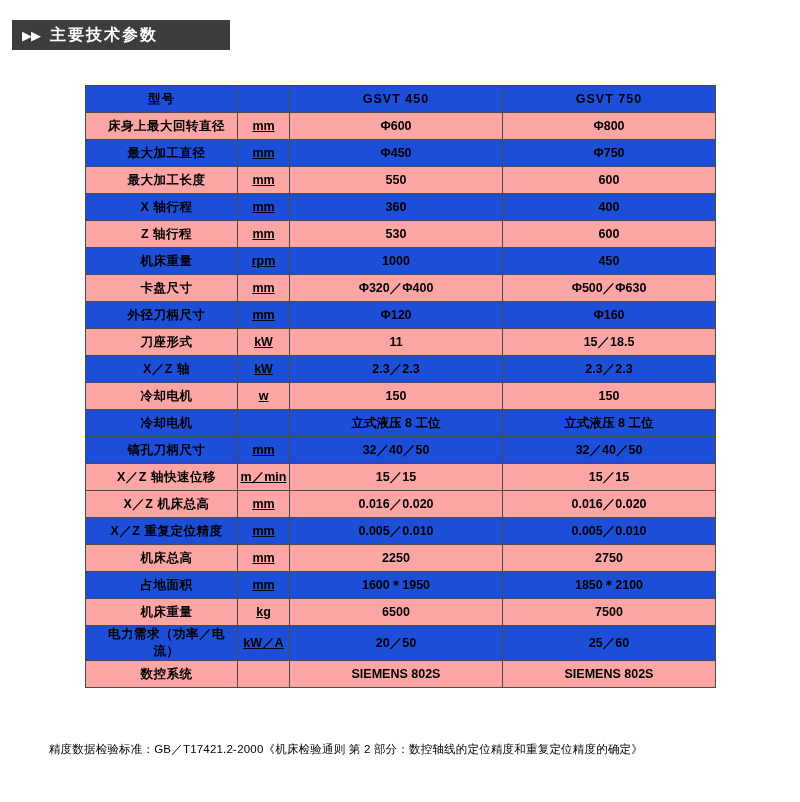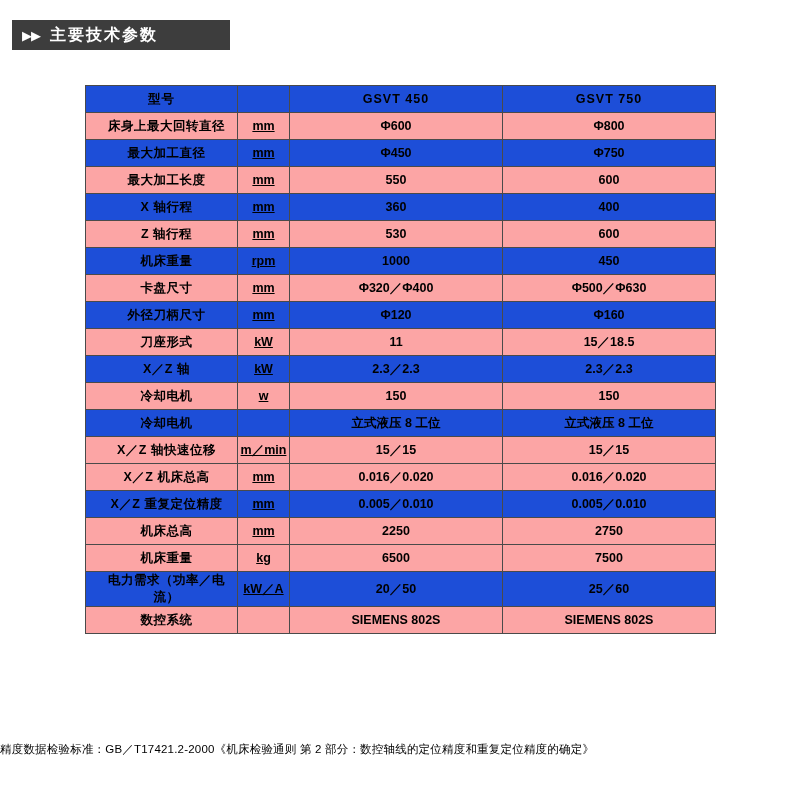--- a/index.html
+++ b/index.html
@@ -94,21 +94,21 @@
   .shaded td { background: #fca5a5; }
   .plain td { background: #1d4ed8; }
   .unit-cell { font-size: 11.5px; letter-spacing: 0; text-decoration: underline; }
 
   
   .footnote {
     position: absolute;
     left: 0;
     top: 742px;
     width: 643px;
-    text-align: left;
+    text-align: right;
     font-size: 11.5px;
     color: #000000;
     letter-spacing: 0.2px;
   }
 </style>
 </head>
 <body>
 
 <div class="page">
 
@@ -198,20 +198,26 @@
           <td class="unit-cell">w</td>
           <td>150</td>
           <td>150</td>
         </tr>
         <tr class="plain">
           <td class="label-cell">冷却电机</td>
           <td class="unit-cell"></td>
           <td>立式液压 8 工位</td>
           <td>立式液压 8 工位</td>
         </tr>
+        <tr class="plain">
+          <td class="label-cell">镐孔刀柄尺寸</td>
+          <td class="unit-cell">mm</td>
+          <td>32／40／50</td>
+          <td>32／40／50</td>
+        </tr>
         <tr class="shaded">
           <td class="label-cell">X／Z 轴快速位移</td>
           <td class="unit-cell">m／min</td>
           <td>15／15</td>
           <td>15／15</td>
         </tr>
         <tr class="shaded">
           <td class="label-cell">X／Z 机床总高</td>
           <td class="unit-cell">mm</td>
           <td>0.016／0.020</td>
@@ -222,20 +228,26 @@
           <td class="unit-cell">mm</td>
           <td>0.005／0.010</td>
           <td>0.005／0.010</td>
         </tr>
         <tr class="shaded">
           <td class="label-cell">机床总高</td>
           <td class="unit-cell">mm</td>
           <td>2250</td>
           <td>2750</td>
         </tr>
+        <tr class="plain">
+          <td class="label-cell">占地面积</td>
+          <td class="unit-cell">mm</td>
+          <td>1600＊1950</td>
+          <td>1850＊2100</td>
+        </tr>
         <tr class="shaded">
           <td class="label-cell">机床重量</td>
           <td class="unit-cell">kg</td>
           <td>6500</td>
           <td>7500</td>
         </tr>
         <tr class="plain">
           <td class="label-cell">电力需求（功率／电流）</td>
           <td class="unit-cell">kW／A</td>
           <td>20／50</td>

